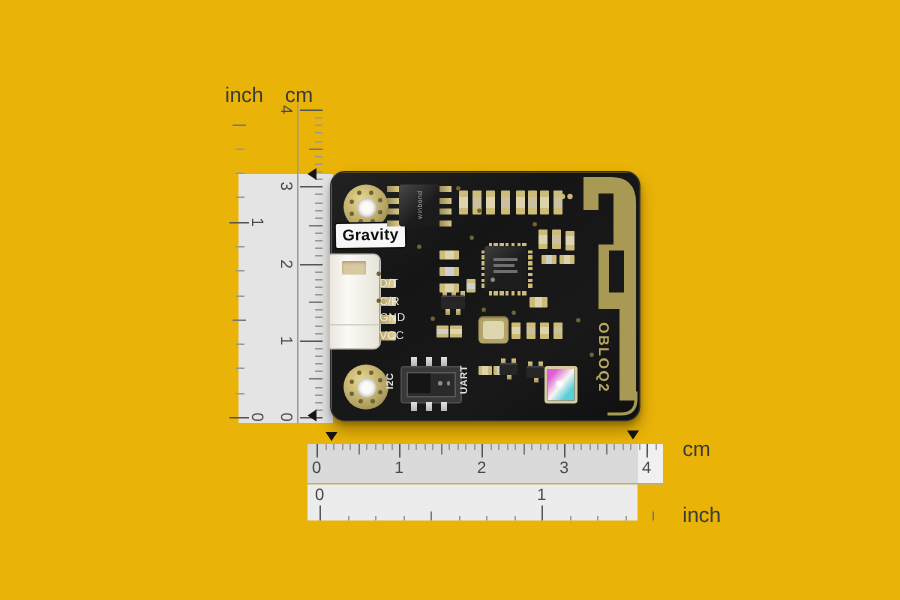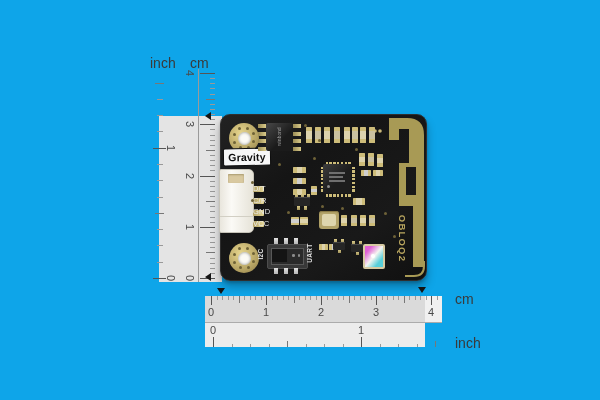--- a/index.html
+++ b/index.html
@@ -1,16 +1,16 @@
 <!DOCTYPE html>
 <html><head>
 <meta charset="utf-8">
 <style>
   html,body{margin:0;padding:0;background:#fff;}
-  #stage{position:relative;width:600px;height:400px;background:#0ea5e9;overflow:hidden;
+  #stage{position:relative;width:600px;height:400px;background:#eab308;overflow:hidden;
          font-family:"Liberation Sans",sans-serif;}
   .abs{position:absolute;}
   .tick{position:absolute;}
   .num{position:absolute;color:#4a4a4a;font-size:11px;line-height:12px;text-align:center;}
   .rot90{transform:rotate(90deg);}
   .rotm90{transform:rotate(-90deg);}
   .rlabel{position:absolute;color:#3a3a3a;font-size:14px;line-height:15px;}
   
   #board{position:absolute;left:220px;top:114px;width:205px;height:165px;
          background:linear-gradient(145deg,#222 0%,#151515 35%,#191919 70%,#101010 100%);

